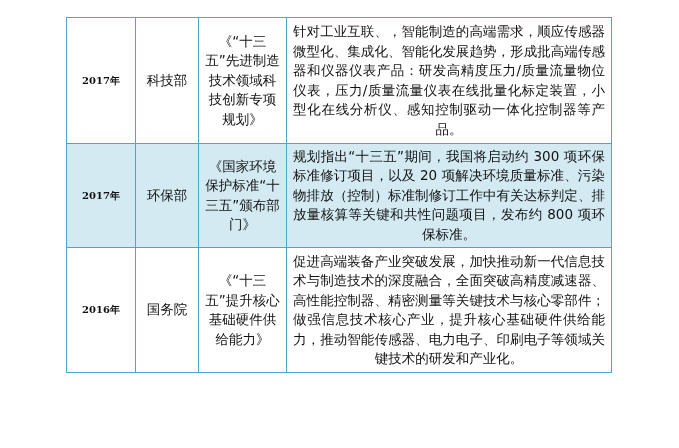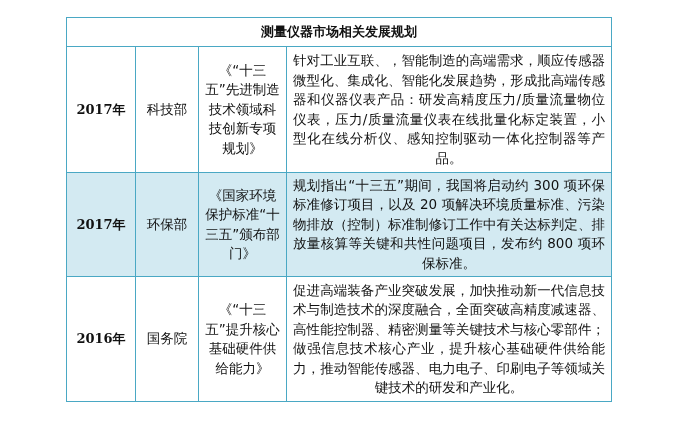--- a/index.html
+++ b/index.html
@@ -11,40 +11,37 @@
   }
   table.plan td, table.plan th {
     border: 1px solid #4aa8c4; padding: 0 4px; text-align: center; vertical-align: middle;
   }
   .title-row td { height: 28px; font-size: 13px; font-weight: bold; background: #ffffff;
                   border-bottom: 3px solid #4aa8c4; }
   .head-row th { height: 41px; background: #d3eaf2; font-weight: normal; font-size: 14px; line-height: 18px; }
   .head-row th.bold { font-weight: bold; }
   .row td { font-size: 13.5px; line-height: 19.5px; }
   .row.alt td { background: #d3eaf2; }
-  .row td.year { font-weight: bold; font-family: "DejaVu Serif", serif; font-size: 13px; }
+  .row td.year { font-weight: bold; font-family: "DejaVu Serif", serif; font-size: 10px; }
   .row td.content { text-align: justify; text-align-last: center; padding: 2px 6px; }
   .r1 td { height: 121px; }
   .r2 td { height: 99px; }
   .r3 td { height: 120px; margin-top: 44px; }
 </style>
 </head>
 <body>
 
 <table class="plan">
   <colgroup>
     <col style="width:69px">
     <col style="width:63px">
     <col style="width:88px">
     <col style="width:325px">
   </colgroup>
   <tbody>
-      <tr class="title-row">
-    <td colspan="4">测量仪器市场相关发展规划</td>
-  </tr>
   <tr class="row r1">
     <td class="year">2017年</td>
     <td>科技部</td>
     <td>《“十三五”先进制造技术领域科技创新专项规划》</td>
     <td class="content">针对工业互联、，智能制造的高端需求，顺应传感器微型化、集成化、智能化发展趋势，形成批高端传感器和仪器仪表产品：研发高精度压力/质量流量物位仪表，压力/质量流量仪表在线批量化标定装置，小型化在线分析仪、感知控制驱动一体化控制器等产品。</td>
   </tr>
   <tr class="row r2 alt">
     <td class="year">2017年</td>
     <td>环保部</td>
     <td>《国家环境保护标准“十三五”颁布部门》</td>

